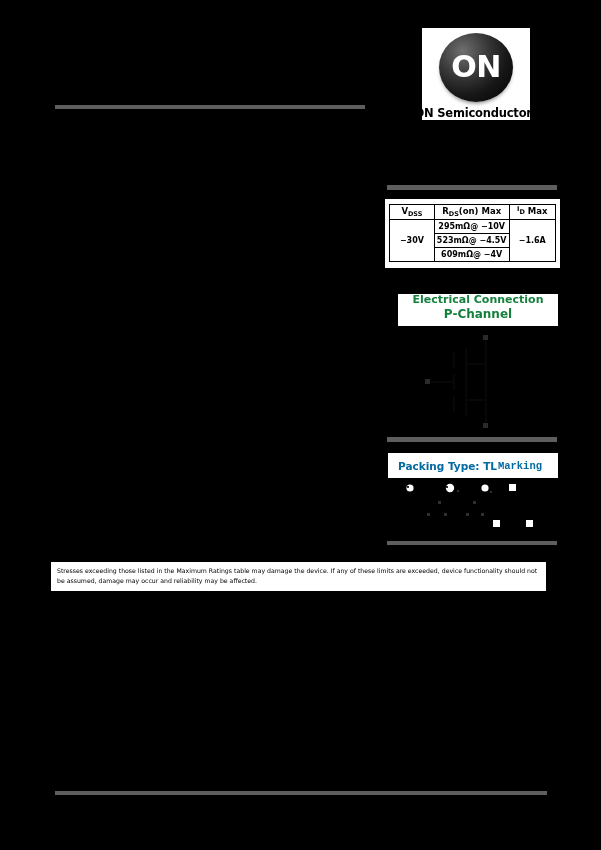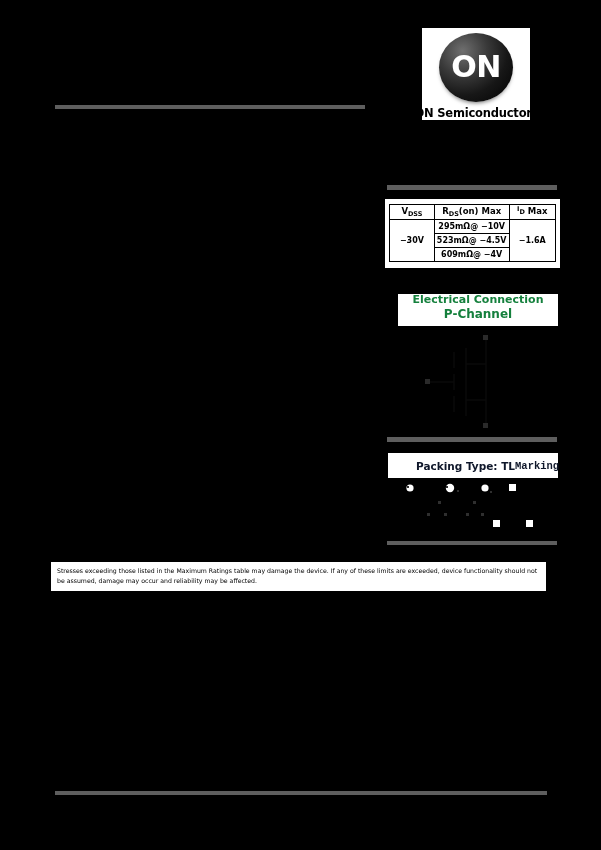--- a/index.html
+++ b/index.html
@@ -165,25 +165,25 @@
   .schematic svg { display: block; }
 
   
   .pk-header {
     position: absolute;
     left: 388px;
     top: 453px;
     width: 170px;
     height: 25px;
     background: #ffffff;
-    color: #0f172a;
+    color: #0369a1;
     display: flex;
     align-items: center;
     box-sizing: border-box;
-    padding: 0 28px;
+    padding: 0 10px;
   }
   .pk-label {
     font-family: "DejaVu Sans", sans-serif;
     font-weight: bold;
     font-size: 10.5px;
     white-space: nowrap;
   }
   .pk-marking {
     font-family: Liberation Mono, monospace;
     font-weight: bold;

